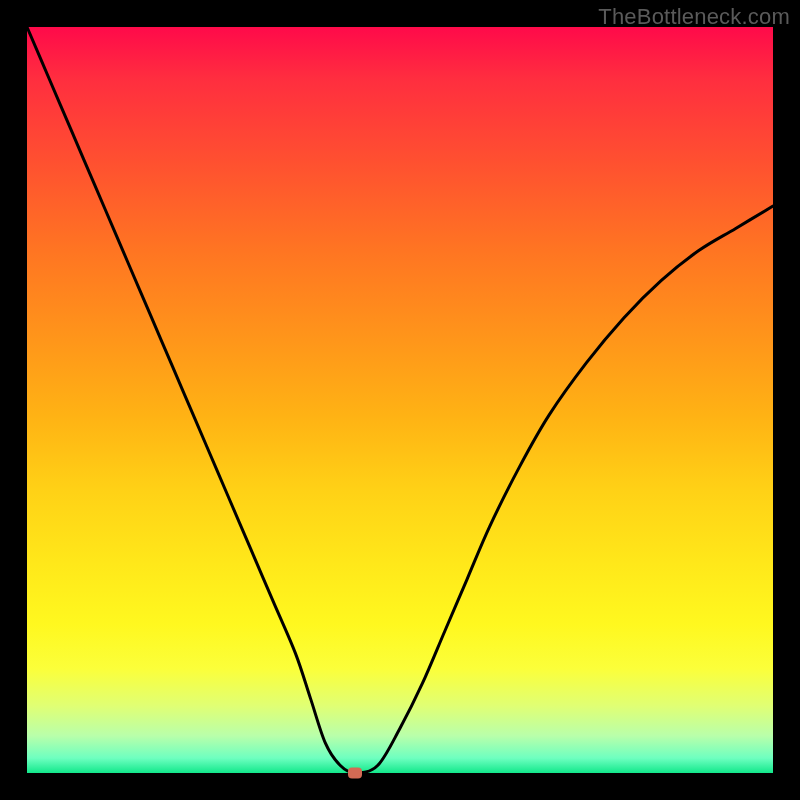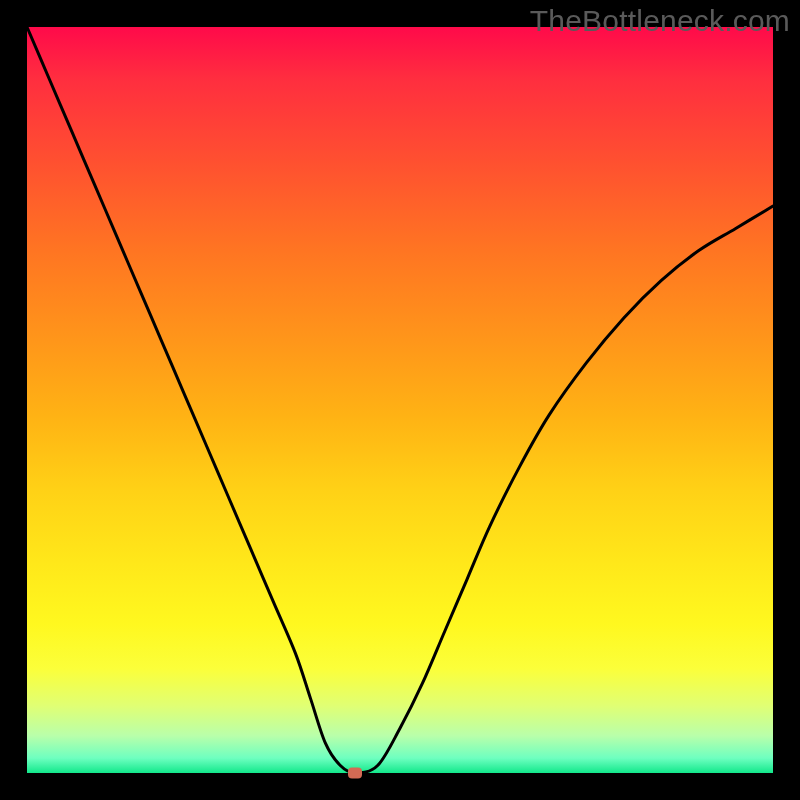--- a/index.html
+++ b/index.html
@@ -42,21 +42,21 @@
       #b9ffaa 95%,
       #6effc0 98%,
       #12e88b 100%
     );
   }
   .watermark {
     position: absolute;
     top: 4px;
     right: 10px;
     color: #5a5a5a;
-    font-size: 30px;
+    font-size: 22px;
     font-weight: 500;
     letter-spacing: 0.2px;
     user-select: none;
   }
   svg.curve {
     position: absolute;
     left: 0;
     top: 0;
     width: 746px;
     height: 746px;

